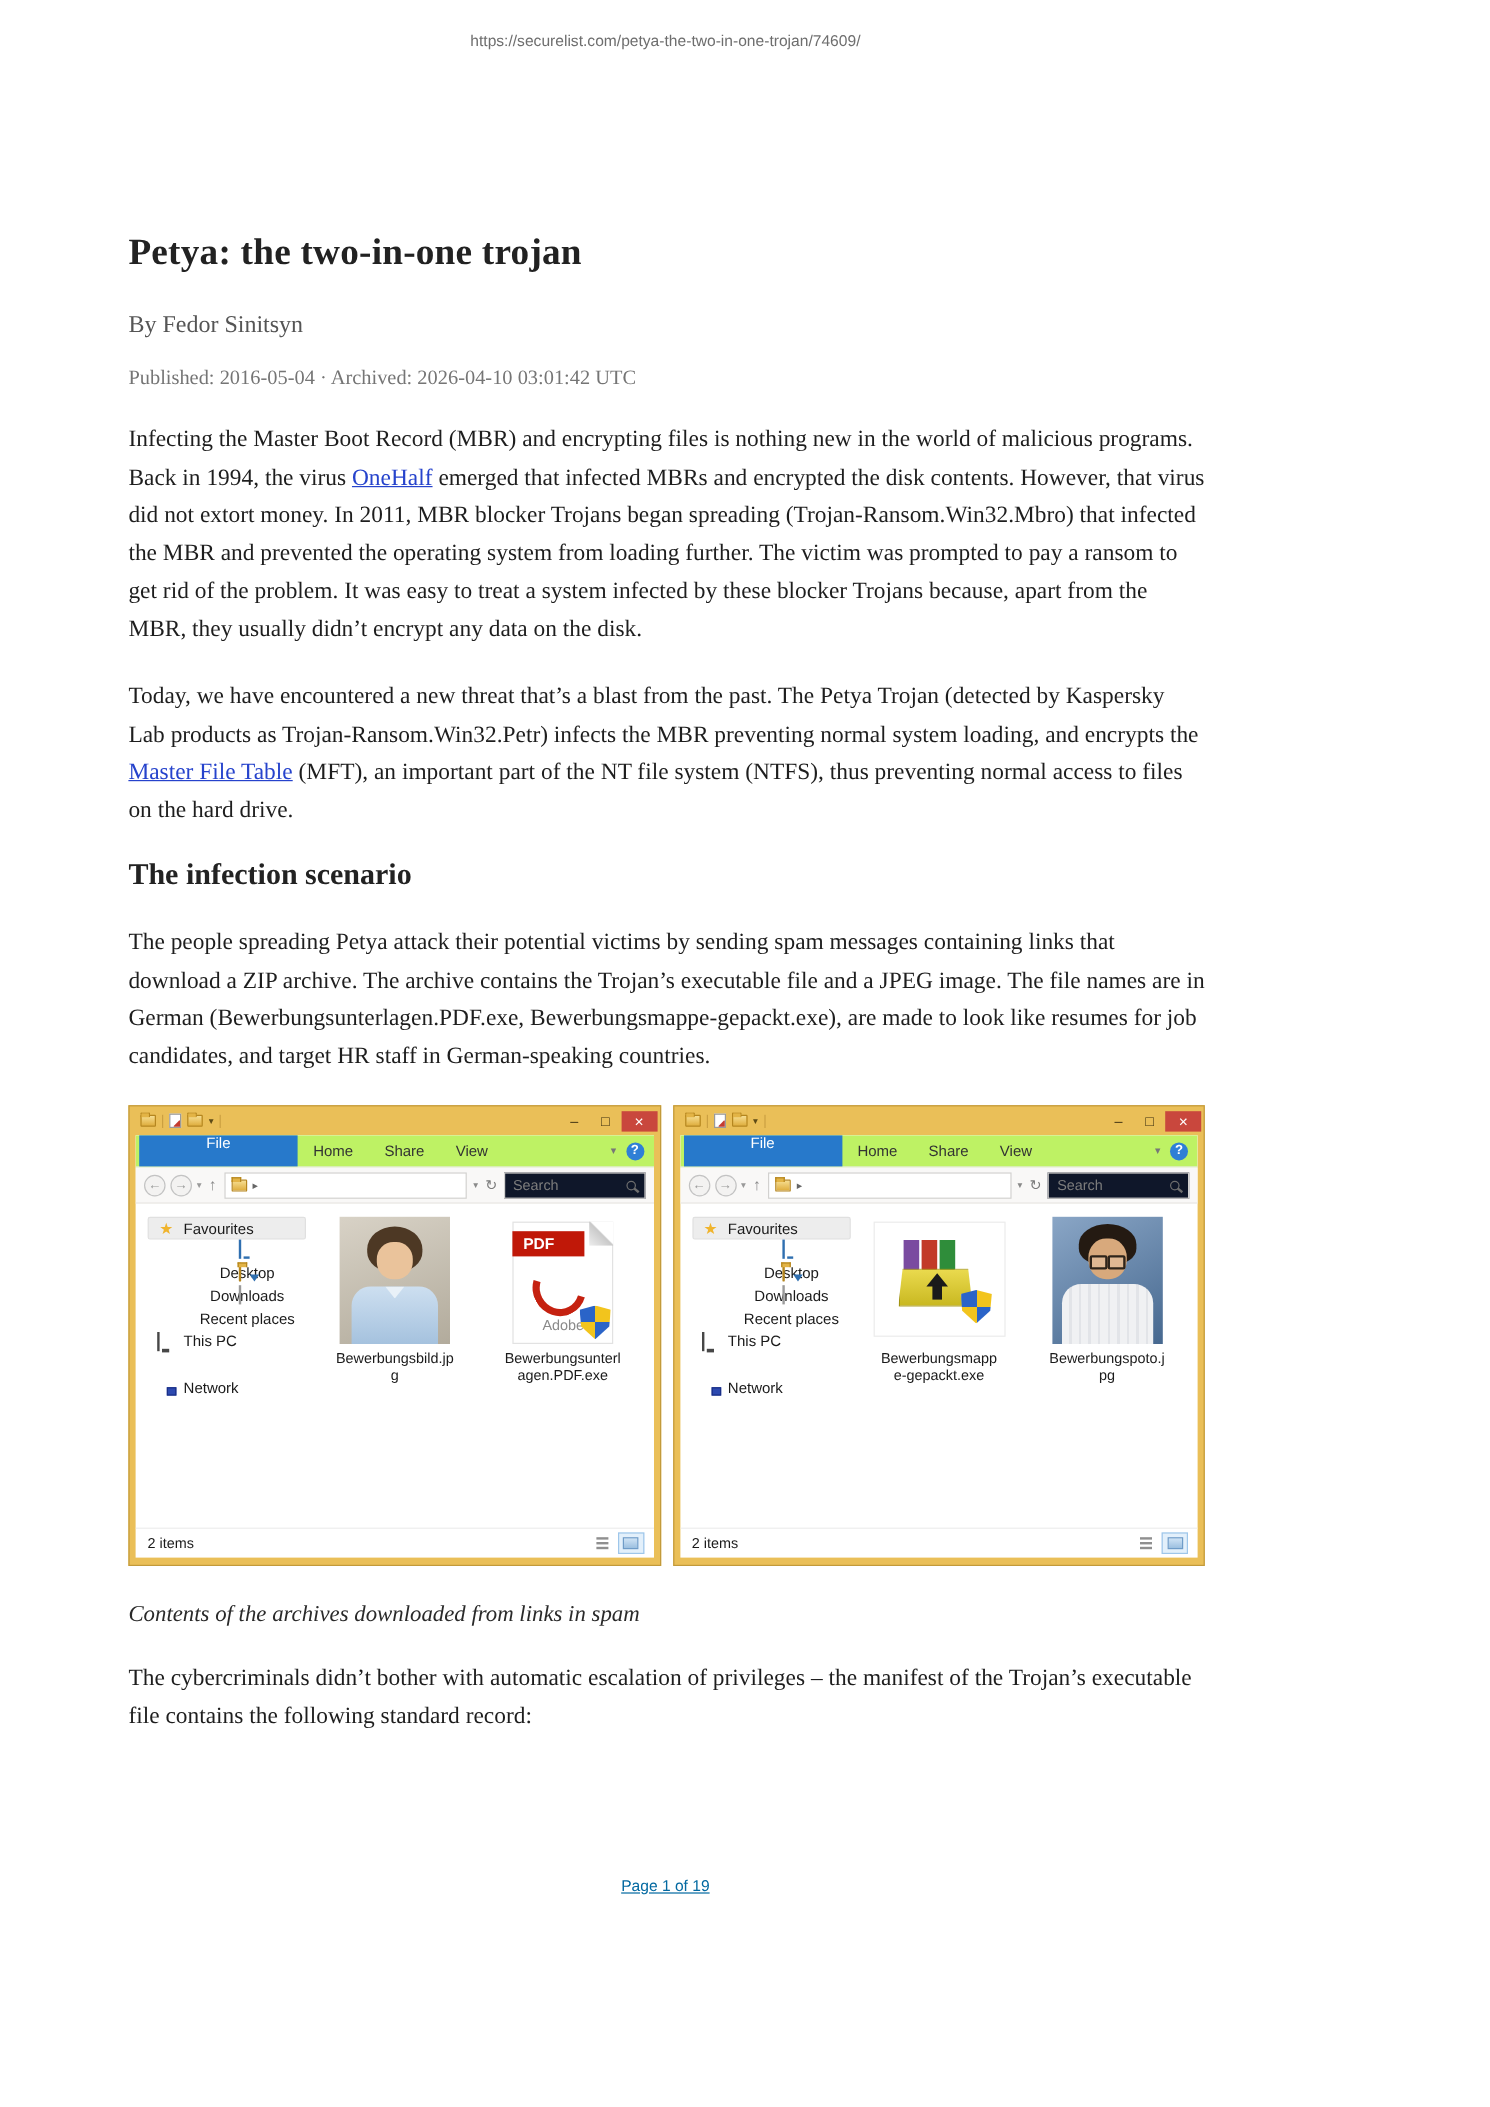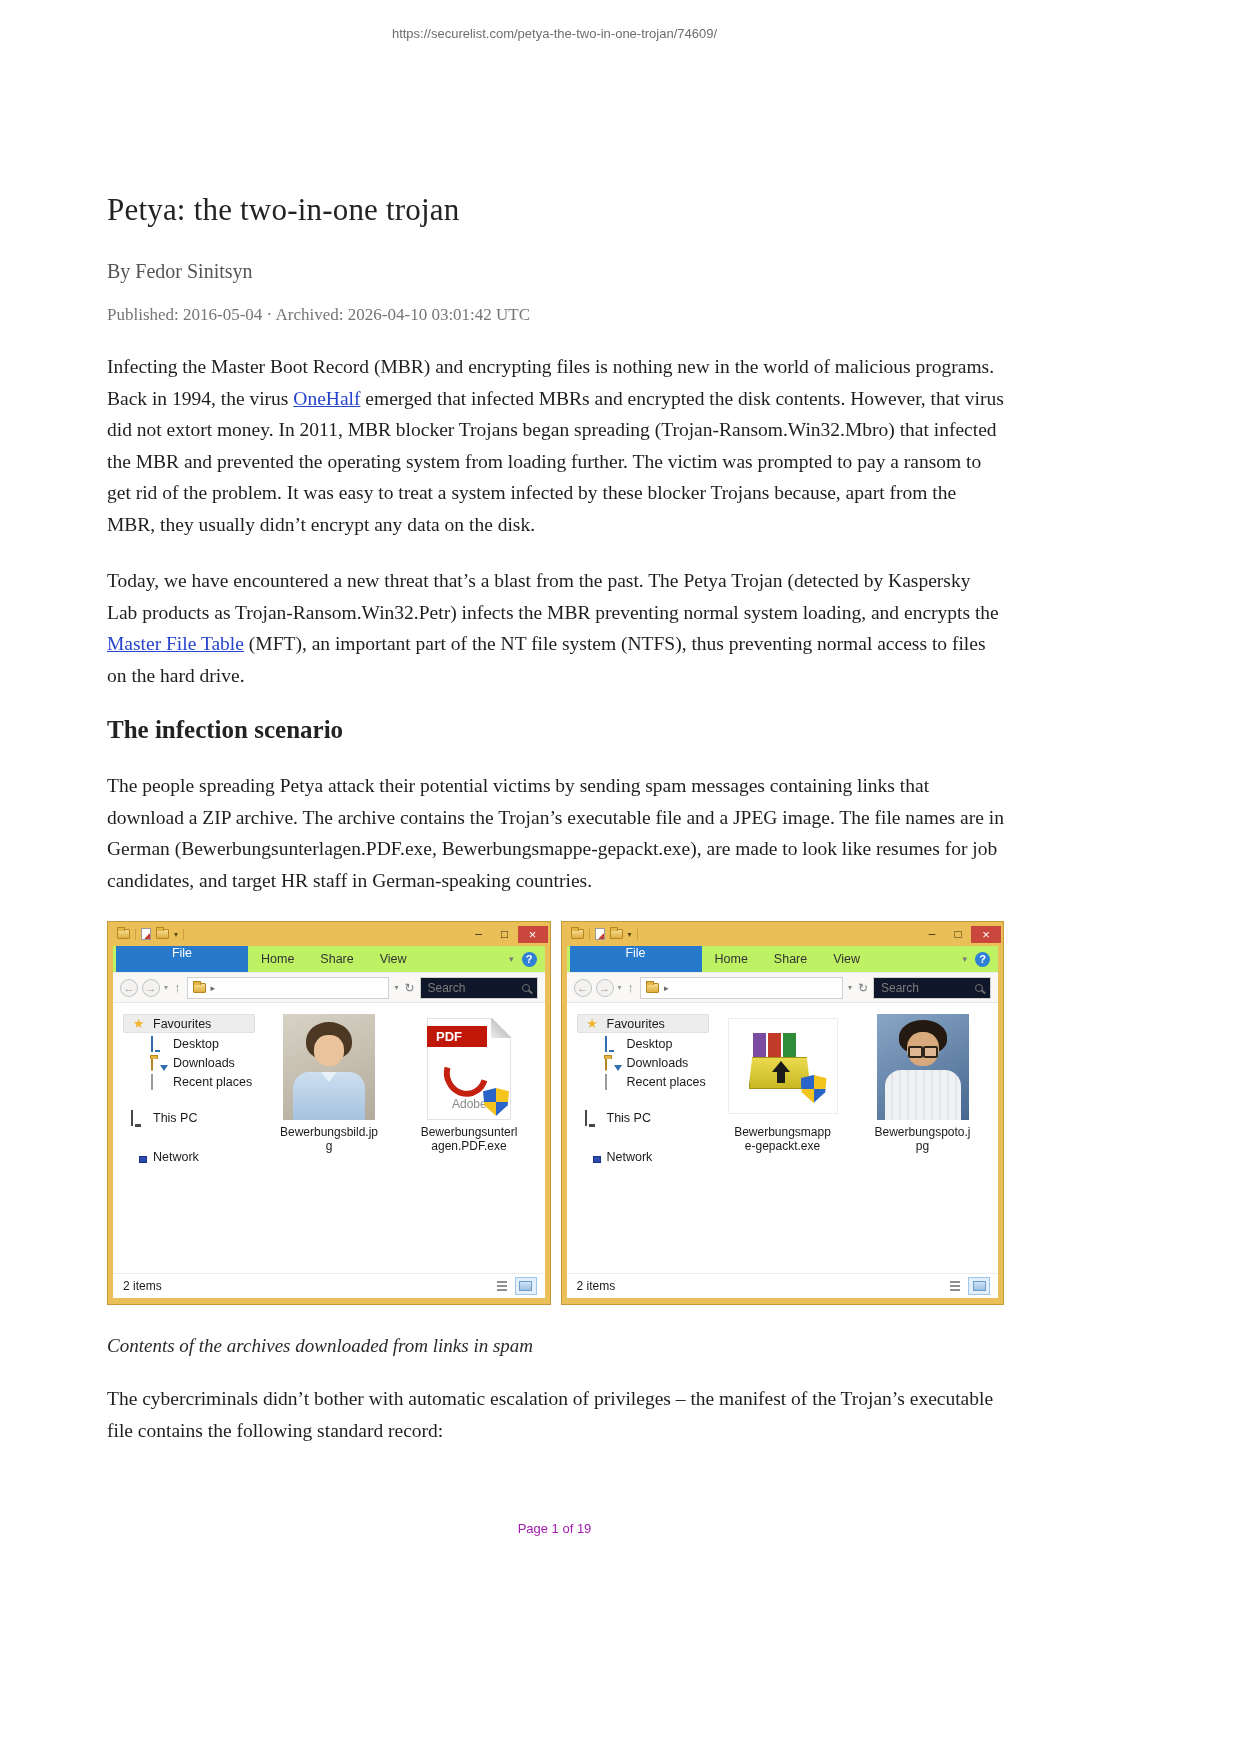--- a/index.html
+++ b/index.html
@@ -6,30 +6,30 @@
   html,body { background:#ffffff; }
   body {
     width:1242px; height:1756px; position:relative;
     font-family:"Liberation Serif", serif; color:#1c1c1c;
   }
   .url-header {
     position:absolute; top:26px; left:107px; width:895px;
     text-align:center; font:13px "Liberation Sans", sans-serif; color:#6e6e6e;
   }
   .content { position:absolute; top:0; left:107px; width:897px; padding-top:192px; }
-  h1 { font-size:31px; font-weight:normal; color:#222; margin-bottom:32px; letter-spacing:0.2px; }
+  h1 { font-size:31px; font-weight:bold; color:#222; margin-bottom:32px; letter-spacing:0.2px; }
   .byline { font-size:20px; color:#555; margin-bottom:22px; }
   .publine { font-size:17px; color:#757575; margin-bottom:26px; }
   p { font-size:19.5px; line-height:31.5px; margin-bottom:25px; color:#1e1e1e; }
   a.link { color:#2643cc; text-decoration:underline; cursor:pointer; }
   h2 { font-size:25px; font-weight:bold; color:#222; margin:10px 0 26px; }
   .caption { font-style:italic; font-size:19px; color:#2a2a2a; margin:4px 0 26px; }
   .page-footer {
-    position:absolute; left:107px; width:895px; top:1521px;
-    text-align:center; font:13px "Liberation Sans", sans-serif; color:#a21caf;
+    position:absolute; left:107px; width:895px; top:1564px;
+    text-align:center; font:13px "Liberation Sans", sans-serif; color:#0369a1;text-decoration:underline;
   }
 
   
   .figure { display:flex; gap:10px; margin:0 0 30px; }
   .xwin {
     flex:1; height:384px; background:#eabf58; border:1px solid #c29a3b;
     display:flex; flex-direction:column;
     font-family:"Liberation Sans", sans-serif; color:#1a1a1a;
   }
   .titlebar { height:24px; display:flex; align-items:center; padding:0 2px 0 9px; flex:none; }
@@ -70,21 +70,21 @@
   .search { width:118px; height:22px; background:#0f172a; border:1px solid #d2d1cf; display:flex;
     align-items:center; justify-content:space-between; padding:0 7px; color:#7c7c7c; font-size:12px; flex:none; }
   .mag { width:8px; height:8px; border:1.5px solid #6e6e6e; border-radius:50%; position:relative; flex:none; }
   .mag::after { content:''; position:absolute; width:5px; height:1.5px; background:#6e6e6e;
     bottom:-2px; right:-4px; transform:rotate(40deg); }
 
   .main { flex:1; display:flex; overflow:hidden; }
   .navpane { width:148px; flex:none; padding-top:11px; font-size:12.5px; }
   .navitem { height:19px; display:flex; align-items:center; gap:7px; padding-left:18px; white-space:nowrap; }
   .navitem.fav { margin:0 6px 1px 10px; padding-left:7px; background:#ededed; border:1px solid #e0e0e0; border-radius:2px; }
-  .navitem.sub { padding-left:38px; }
+  .navitem.sub { padding-left:38px;flex-direction:column; }
   .navitem.pc { margin-top:17px; }
   .navitem.net { margin-top:20px; }
   .nic { width:15px; height:13px; position:relative; flex:none; }
   .star { color:#f0b42d; font-size:13px; line-height:13px; width:15px; text-align:center; }
   .ic-desktop { width:13px; height:9px; border:1px solid #2f6fb0; background:linear-gradient(#bcd8f0,#8db8e0); margin-top:1px; }
   .ic-desktop::after { content:''; position:absolute; left:4px; bottom:-2px; width:5px; height:2px; background:#2f6fb0; }
   .ic-folder { width:13px; height:10px; background:linear-gradient(#f6dd90,#dfae3e); border:1px solid #b5861f; border-radius:1px; margin-top:2px; }
   .ic-folder::before { content:''; position:absolute; top:-1px; left:-1px; width:6px; height:3px; background:#e3b446; border:1px solid #b5861f; border-bottom:none; }
   .ic-folder.dl::after { content:''; position:absolute; right:-2px; bottom:-2px; width:0; height:0;
     border-left:4px solid transparent; border-right:4px solid transparent; border-top:6px solid #2f6fb0; }

